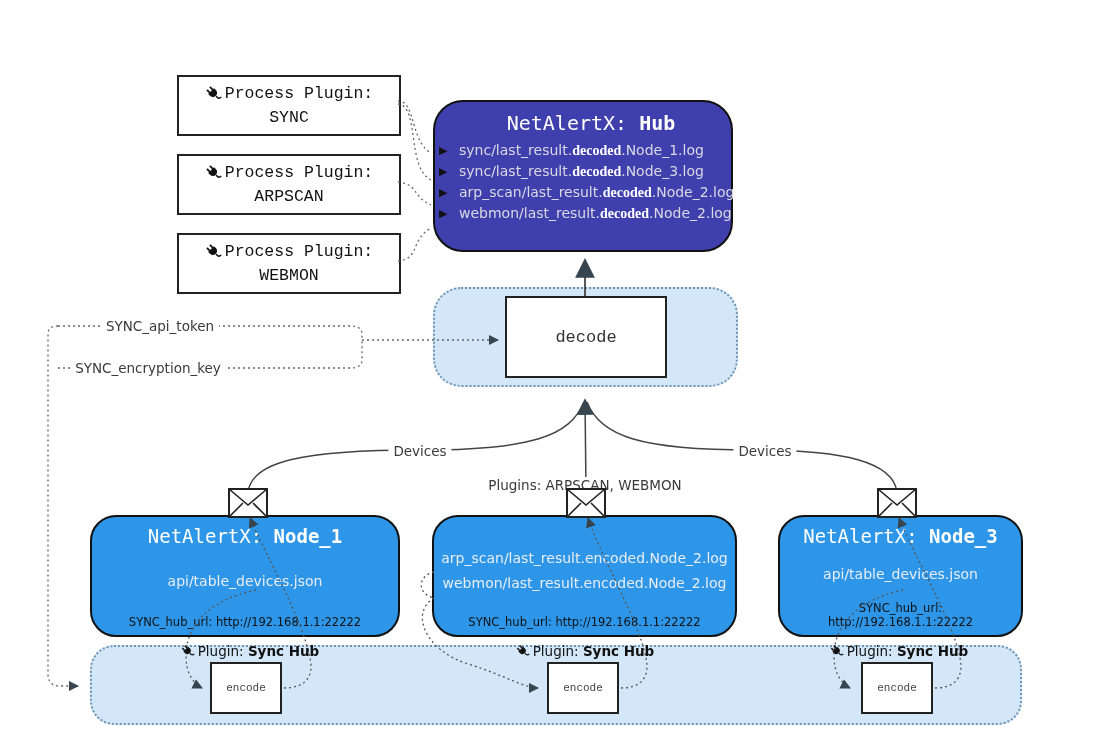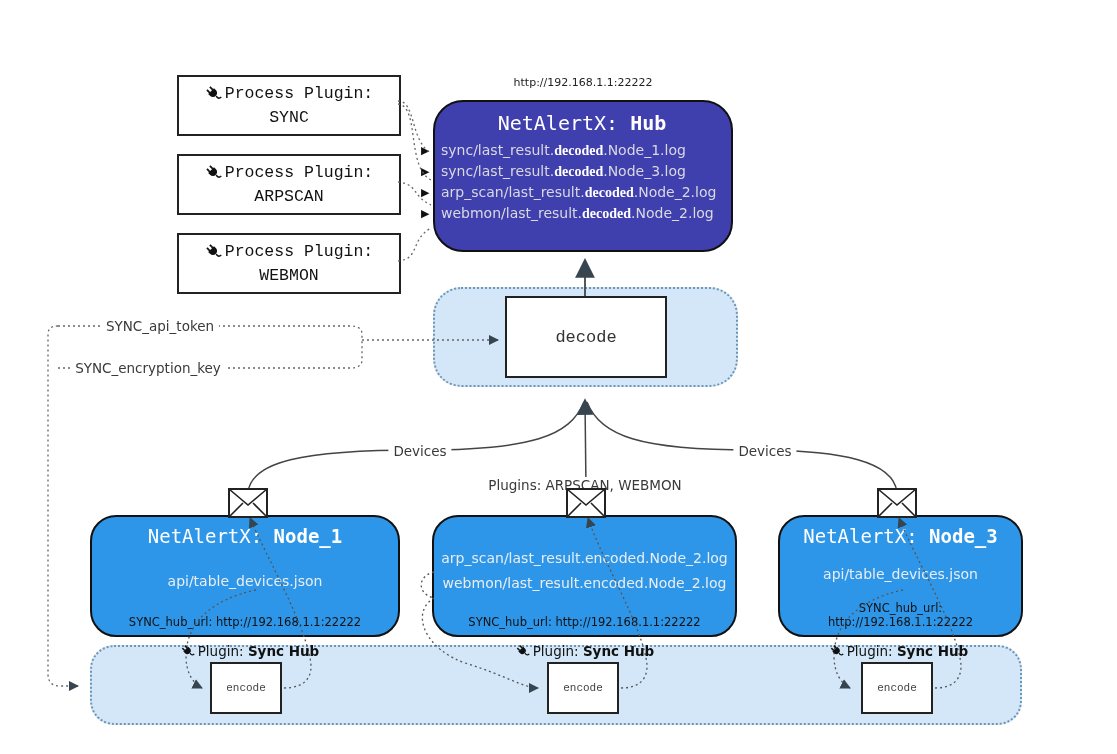--- a/index.html
+++ b/index.html
@@ -17,21 +17,21 @@
         align-items:center;justify-content:center;
         font-family:"Liberation Mono","DejaVu Sans Mono",monospace;
         font-size:16.5px;color:#111;line-height:1.45;}
   .pbox .row{display:flex;align-items:center;}
   .pbox .plug{width:18px;height:18px;margin-right:2px;}
   
   .hub-url{position:absolute;left:433px;top:76px;width:300px;text-align:center;
            font-size:11px;color:#222;z-index:2;}
   .hub{position:absolute;left:433px;top:100px;width:300px;height:152px;
        background:#3f3fae;border:2px solid #111;border-radius:30px;z-index:2;
-       box-sizing:border-box;padding:9px 8px 0 6px;color:#fff;}
+       box-sizing:border-box;padding:9px 8px 0 24px;color:#fff;}
   .hub-title{text-align:center;font-family:"DejaVu Sans Mono",monospace;
              font-size:20px;margin-bottom:5px;}
   .hub-title b{font-weight:700;}
   .hub-line{position:relative;font-size:14px;color:#d9d9e2;line-height:21px;
             white-space:nowrap;}
   .hub-line b{color:#fff;font-weight:700;font-family:Liberation Serif, serif;}
   .hub-line .tri{position:absolute;left:-20px;top:0;color:#111;font-size:11px;}
   
   .panel{position:absolute;background:#d4e7f8;border:2px dotted #6f95b5;
          border-radius:28px;box-sizing:border-box;z-index:2;}
@@ -154,21 +154,20 @@
             <line x1="14.8" y1="1.5" x2="14.8" y2="7" stroke-width="2.4"></line>
             <path d="M6.5,6.5 h11 v3.5 a5.5,5.5 0 0 1 -11,0 z" stroke="none"></path>
             <path d="M12,16 v2.5 q0,3 4,3.2" fill="none" stroke-width="2"></path>
           </g>
         </svg>
         <span>Process Plugin:</span>
       </div>
     <div>WEBMON</div>
   </div>
 
-  <div class="hub-url">http://192.168.1.1:22222</div>
   <div class="hub">
     <div class="hub-title"><span>NetAlertX:</span> <b>Hub</b></div>
     <div class="hub-line"><span class="tri">▶</span><span>sync/last_result.</span><b>decoded</b><span>.Node_1.log</span></div>
     <div class="hub-line"><span class="tri">▶</span><span>sync/last_result.</span><b>decoded</b><span>.Node_3.log</span></div>
     <div class="hub-line"><span class="tri">▶</span><span>arp_scan/last_result.</span><b>decoded</b><span>.Node_2.log</span></div>
     <div class="hub-line"><span class="tri">▶</span><span>webmon/last_result.</span><b>decoded</b><span>.Node_2.log</span></div>
   </div>
 
   <div class="panel decode-panel"></div>
   <div class="decode-box">decode</div>

